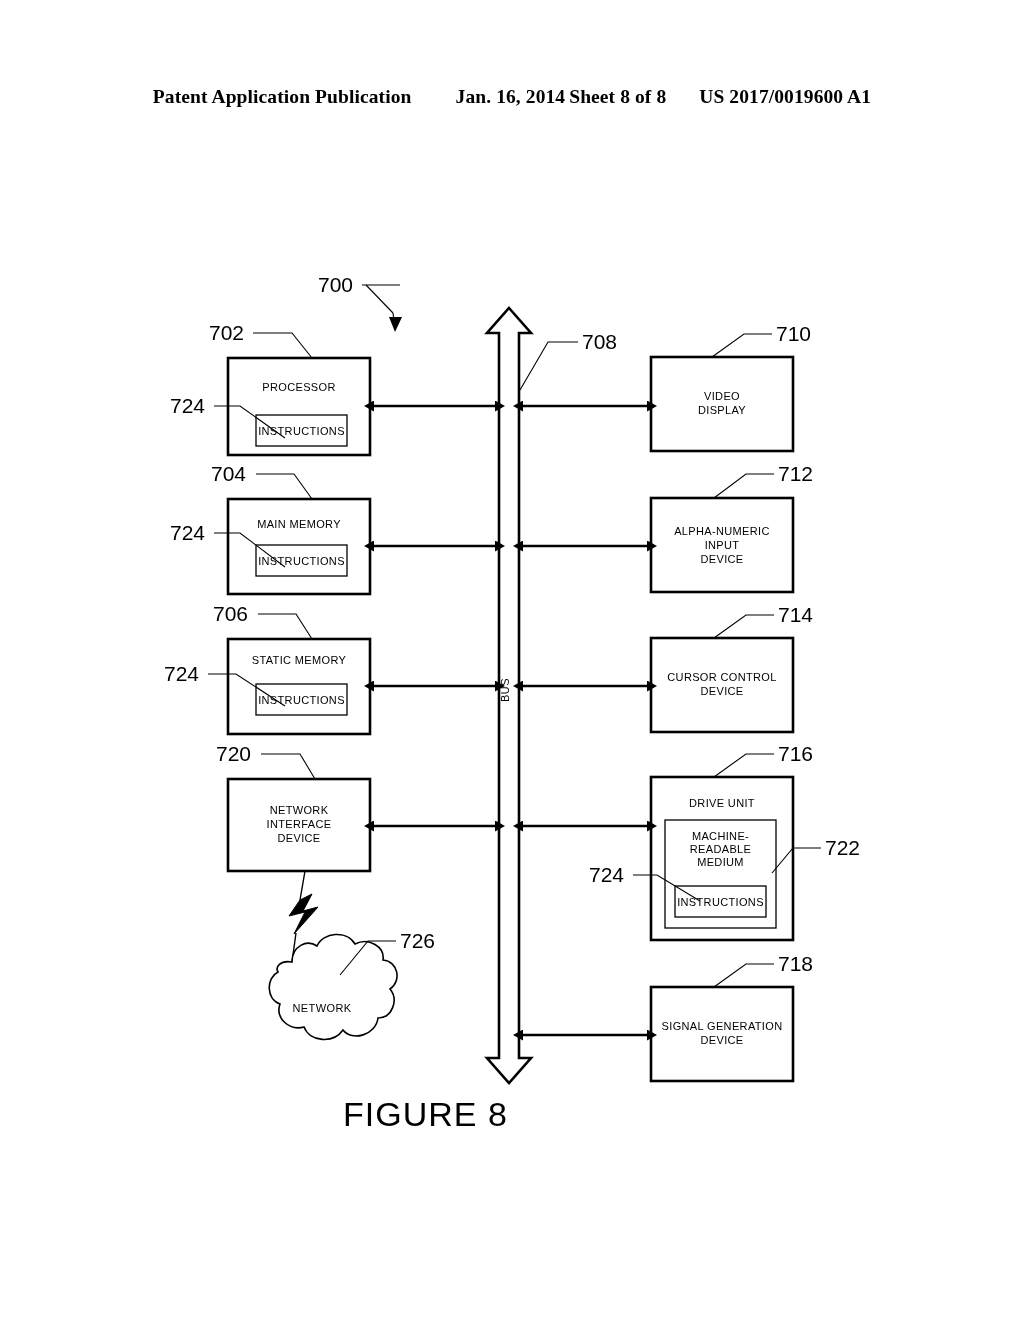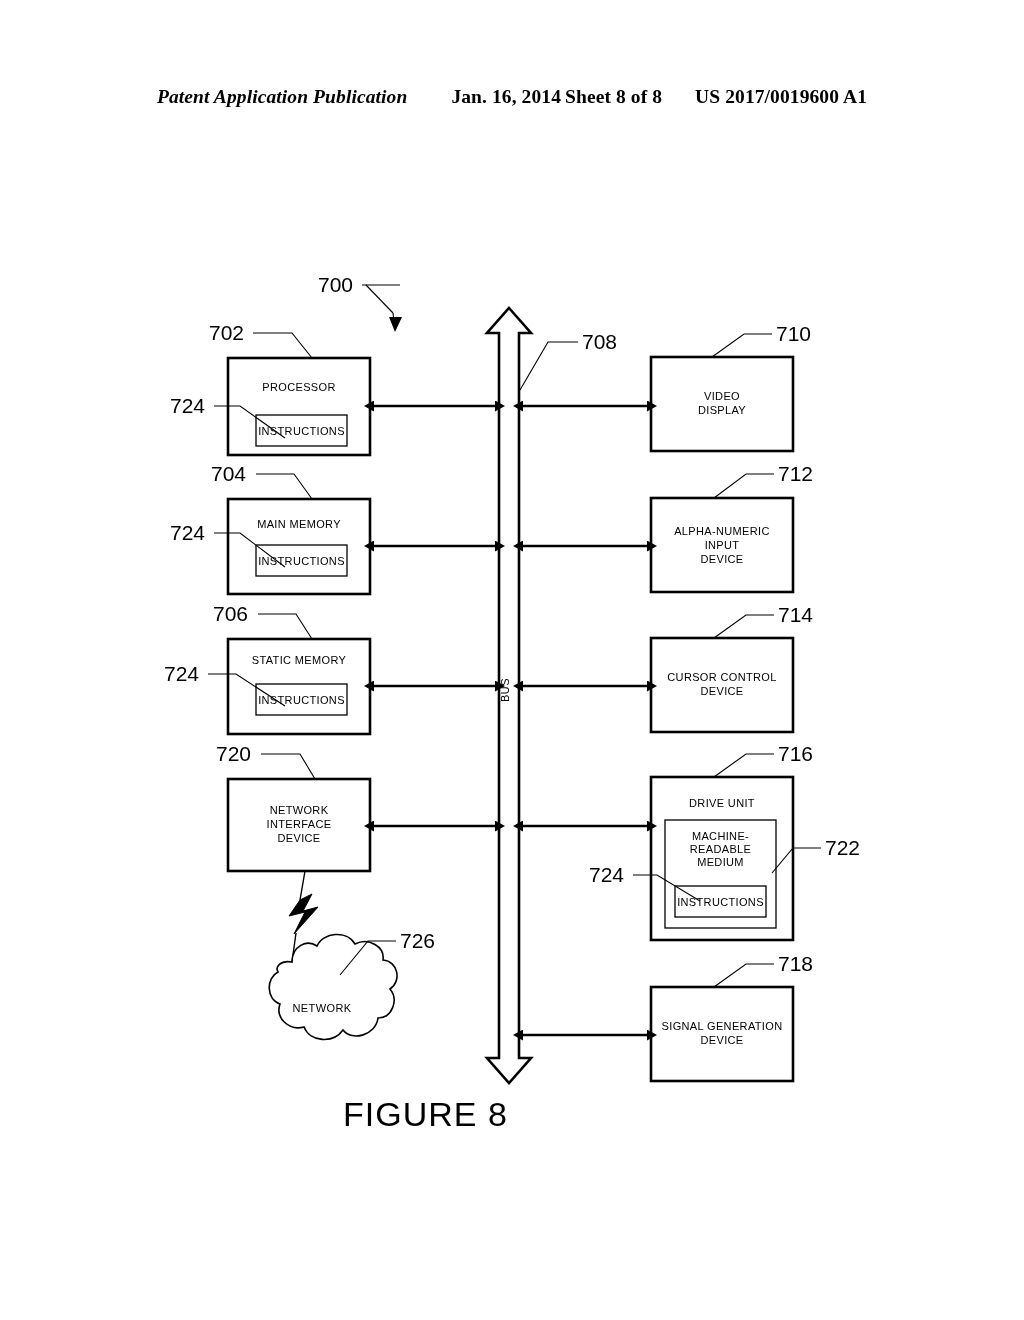--- a/index.html
+++ b/index.html
@@ -24,21 +24,21 @@
     width: 1024px;
     display: flex;
     justify-content: center;
     align-items: baseline;
     font-family: "Liberation Serif", serif;
     font-weight: bold;
     font-size: 19.5px;
     letter-spacing: 0.1px;
     white-space: nowrap;
   }
-  #page-header .hd-pub { margin-right: 44px; font-style: italic; }
+  #page-header .hd-pub { margin-right: 44px; }
   #page-header .hd-date { margin-right: 4px; }
   #page-header .hd-sheet { margin-right: 33px; }
   #page-header .hd-num { }
 
   
   #figure-svg {
     position: absolute;
     top: 0;
     left: 0;
     width: 1024px;

